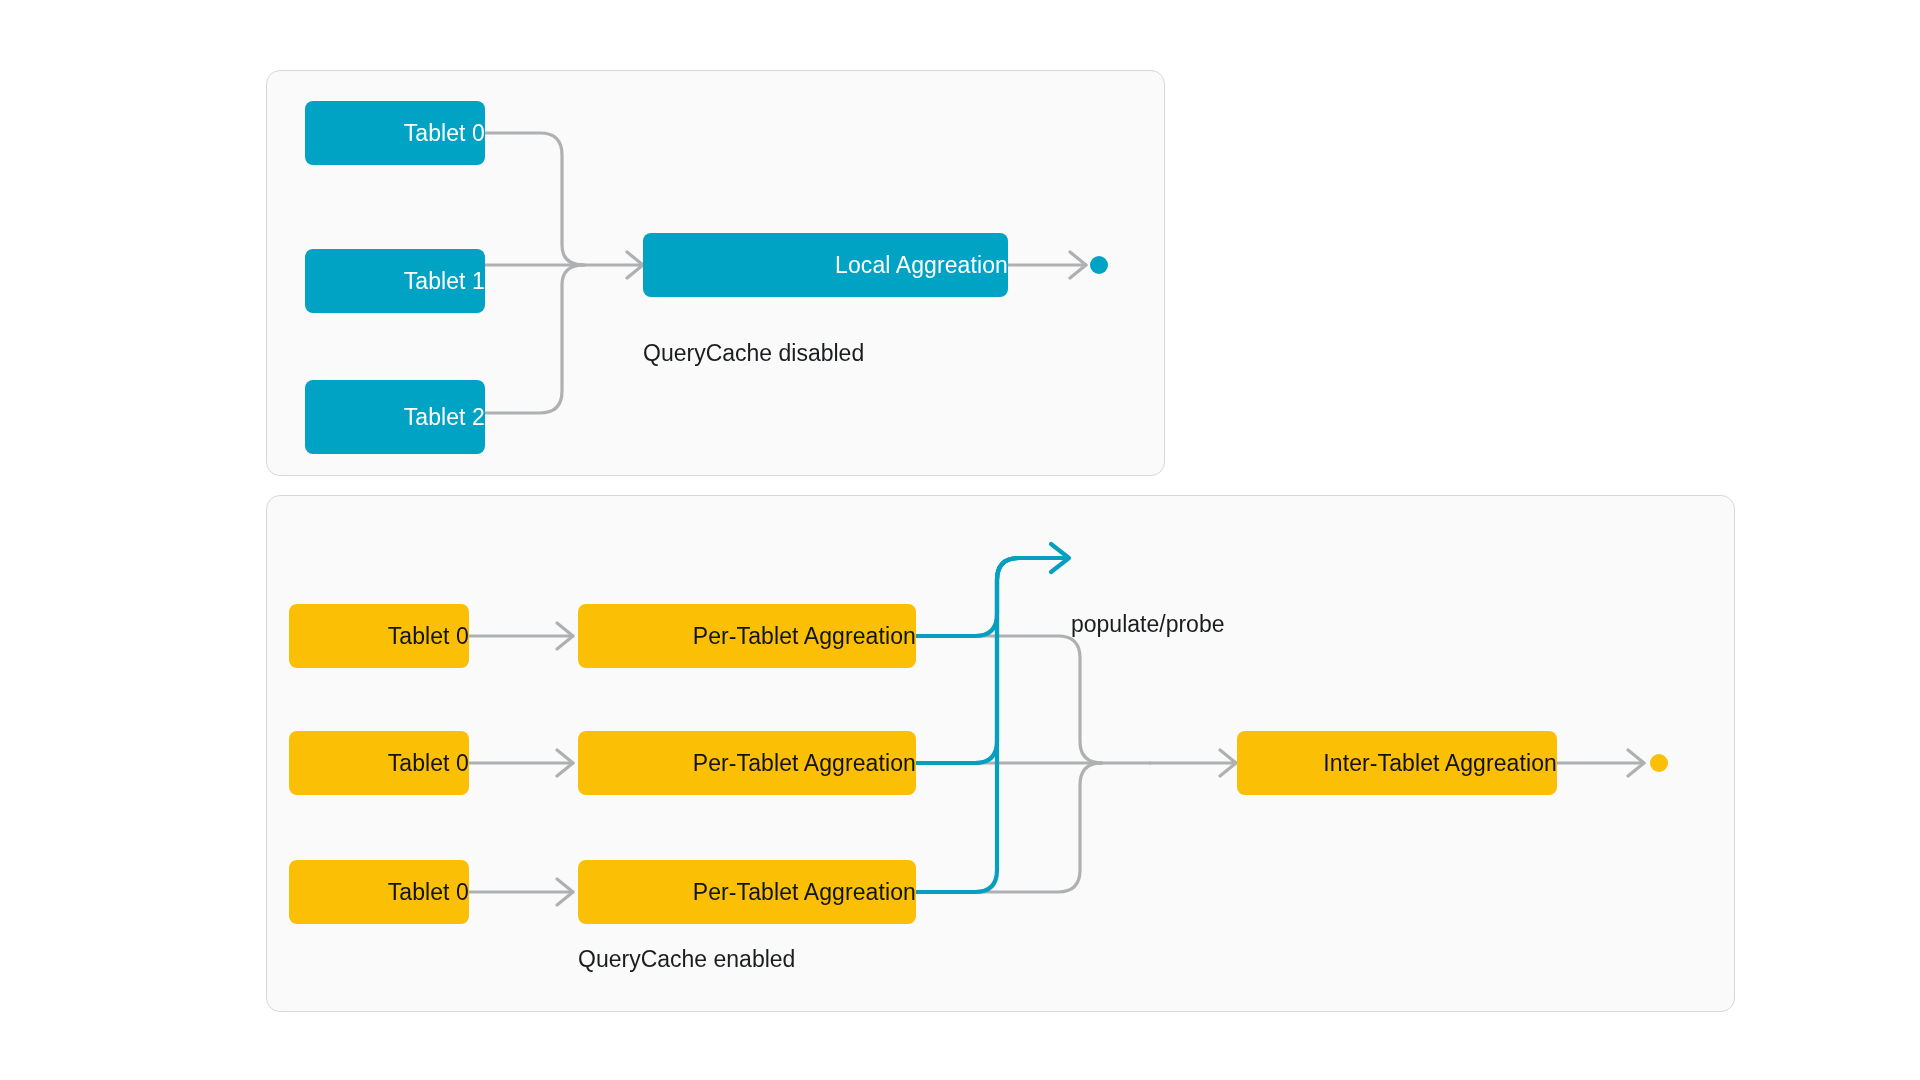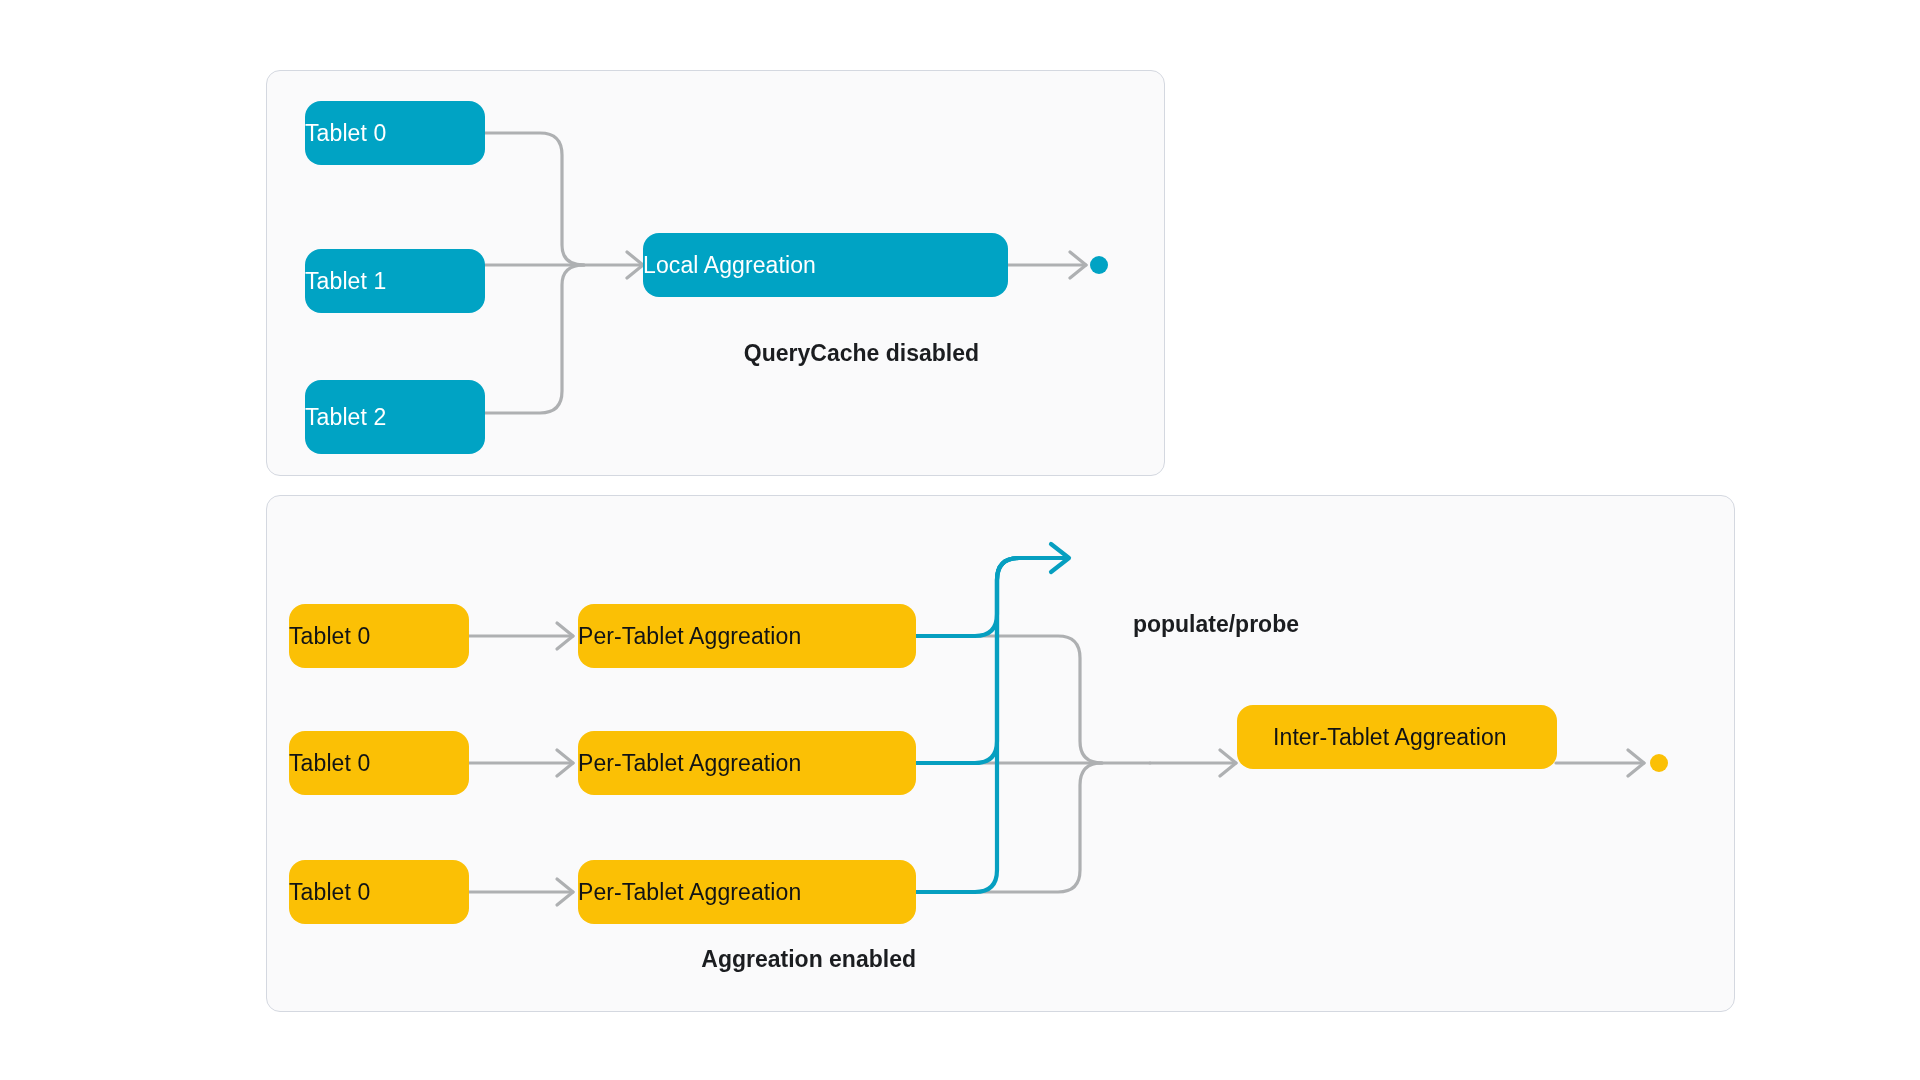--- a/index.html
+++ b/index.html
@@ -22,24 +22,24 @@
   .panel {
     position: absolute;
     background: #fafafb;
     border: 1.6px solid #d4d8e0;
     border-radius: 14px;
     box-sizing: border-box;
   }
   .node {
     position: absolute;
     box-sizing: border-box;
-    border-radius: 16px;
+    border-radius: 8px;
     display: flex;
     align-items: center;
-    justify-content: flex-start;
+    justify-content: flex-end;
     text-align: center;
     letter-spacing: 0.1px;
     white-space: nowrap;
   }
   .node.teal {
     background: #00a3c4;
     color: #ffffff;
     font-size: 23px;
     font-weight: 400;
   }
@@ -47,22 +47,21 @@
     background: #fbc005;
     color: #111315;
     font-size: 23px;
     font-weight: 400;
   }
   .caption {
     position: absolute;
     color: #1b1d20;
     font-size: 23px;
     white-space: nowrap;
-    text-align: right;
-    font-weight: bold;
+    text-align: left;
   }
   svg.wires {
     position: absolute;
     left: 0;
     top: 0;
     width: 1920px;
     height: 1080px;
     pointer-events: none;
     overflow: visible;
   }
@@ -188,21 +187,21 @@
 
   <div class="node amber" style="left:578px; top:860px; width:338px; height:64px;">
     <span>Per-Tablet Aggreation</span>
   </div>
 
 
   <div class="caption" style="left:1071px; top:611px; width:228px;">
     <span>populate/probe</span>
   </div>
 
-  <div class="node amber" style="left:1237px; top:705px; width:320px; height:64px;padding-left:36px;">
+  <div class="node amber" style="left:1237px; top:731px; width:320px; height:64px;padding-left:36px;">
     <span>Inter-Tablet Aggreation</span>
   </div>
 
   <div class="caption" style="left:578px; top:946px; width:338px;">
-    <span>Aggreation enabled</span>
+    <span>QueryCache enabled</span>
   </div>
 
 </div>
 
 </body></html>

